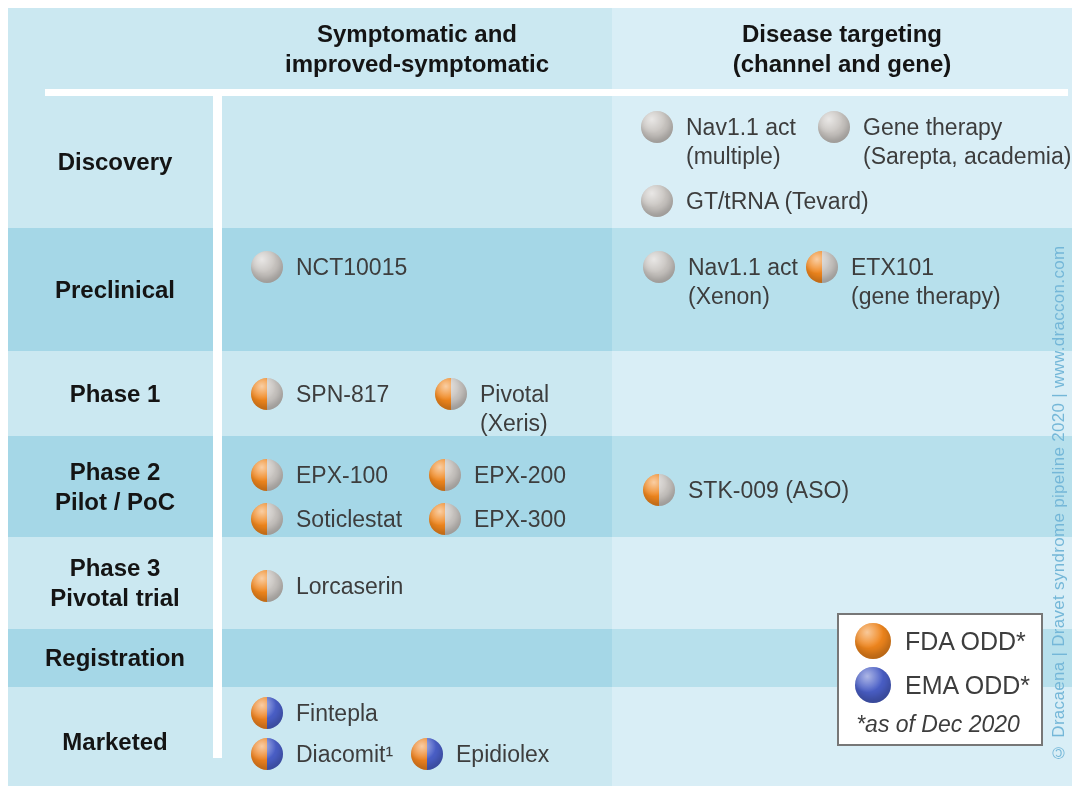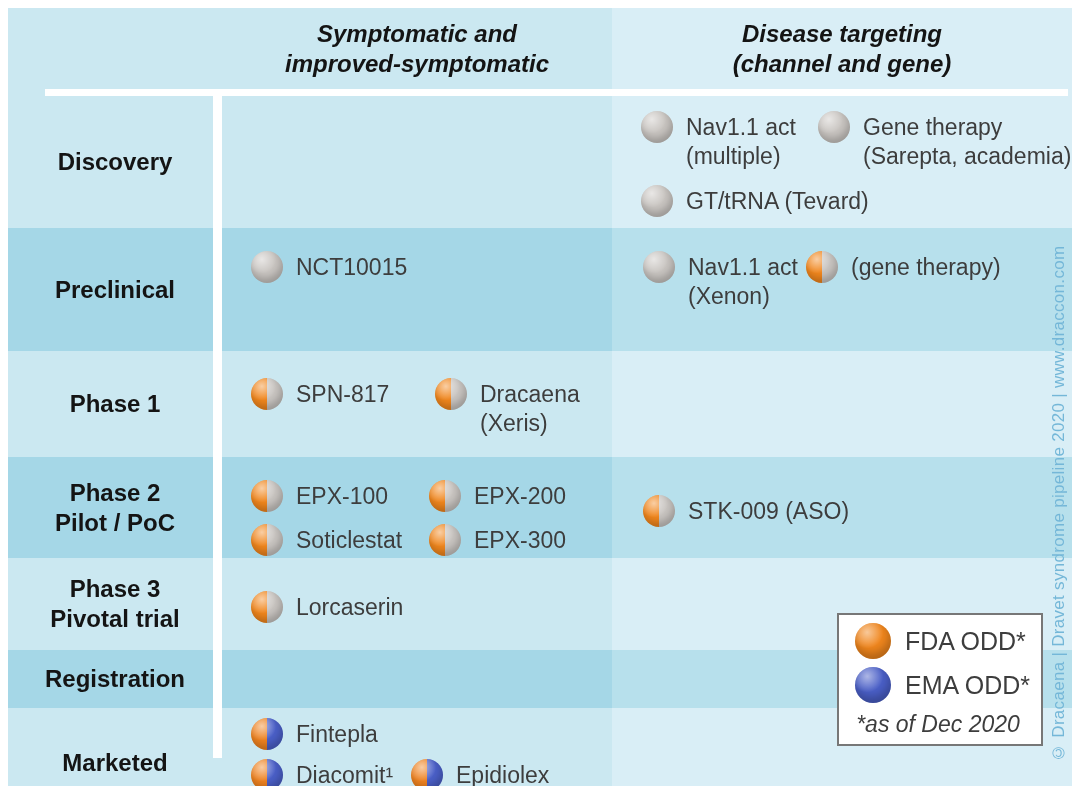--- a/index.html
+++ b/index.html
@@ -21,21 +21,21 @@
   .zone-left { width:390px; flex:0 0 390px; }
   .zone-right { flex:1 1 auto; }
   .row.light .cell-label, .row.light .zone-left { background:#cbe8f1; }
   .row.light .zone-right { background:#d9eef6; }
   .row.dark .cell-label, .row.dark .zone-left { background:#a5d7e7; }
   .row.dark .zone-right { background:#b7e0ec; }
 
   .header-cell { display:flex; align-items:center; justify-content:center; }
   .header-text {
     font-weight:bold; font-size:24px; line-height:30px; color:#141414;
-    text-align:center; white-space:pre-line;font-style:italic;
+    text-align:center; white-space:pre-line;
   }
 
   
   .hline {
     position:absolute; left:37px; top:81px; width:1023px; height:7px;
     background:#ffffff; z-index:2;
   }
   .vline {
     position:absolute; left:205px; top:84px; width:9px; height:666px;
     background:#ffffff; z-index:2;
@@ -152,39 +152,40 @@
       <div class="entry" style="left:31px;top:25px">
         <span class="marker none"></span>
         <div class="entry-text">
           <div>Nav1.1 act</div>
           <div>(Xenon)</div>
         </div>
       </div>
       <div class="entry" style="left:194px;top:25px">
         <span class="marker fda"></span>
         <div class="entry-text">
+          <div>ETX101</div>
           <div>(gene therapy)</div>
         </div>
       </div>
     </div>
   </div>
 
-  <div class="row light" style="height:106px">
+  <div class="row light" style="height:85px">
     <div class="cell-label">Phase 1</div>
     <div class="zone zone-left">
       <div class="entry" style="left:29px;top:29px">
         <span class="marker fda"></span>
         <div class="entry-text">
           <div>SPN-817</div>
         </div>
       </div>
       <div class="entry" style="left:213px;top:29px">
         <span class="marker fda"></span>
         <div class="entry-text">
-          <div>Dracaena</div>
+          <div>Pivotal</div>
           <div>(Xeris)</div>
         </div>
       </div>
     </div>
     <div class="zone zone-right"></div>
   </div>
 
   <div class="row dark" style="height:101px">
     <div class="cell-label">Phase 2
 Pilot / PoC</div>

